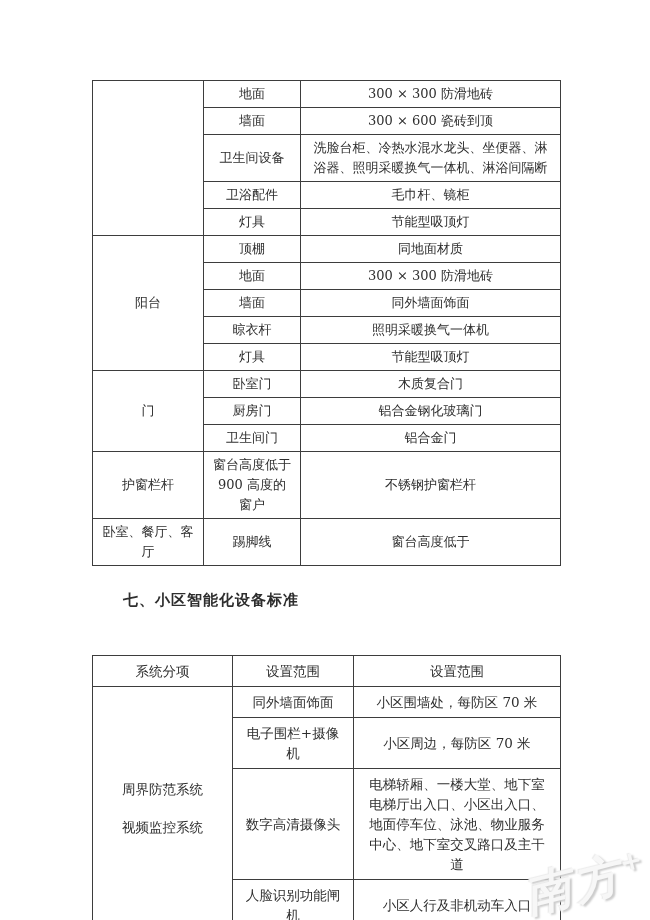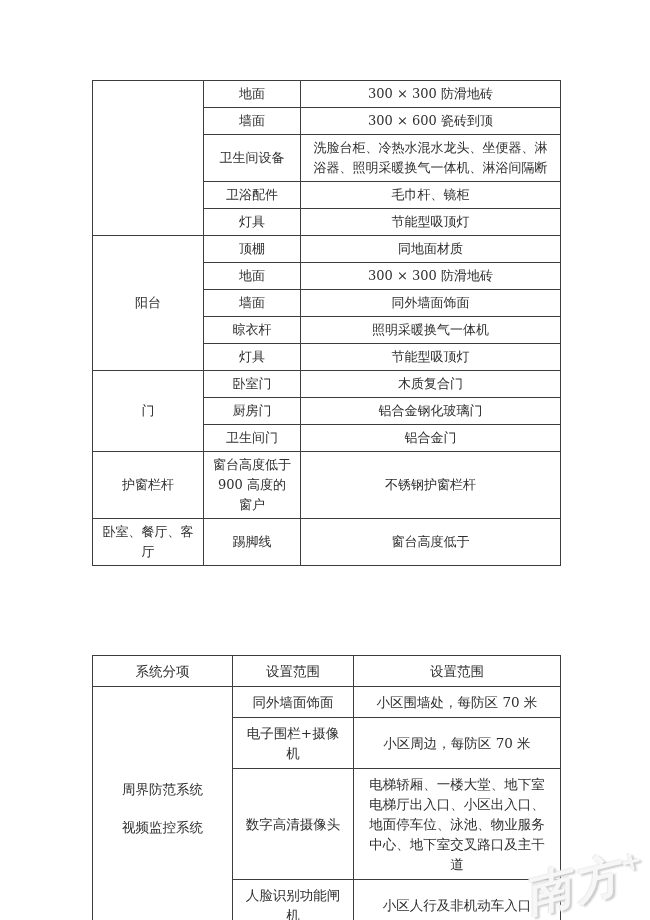--- a/index.html
+++ b/index.html
@@ -130,20 +130,21 @@
         <td>不锈钢护窗栏杆</td>
       </tr>
       <tr>
         <td>卧室、餐厅、客厅</td>
         <td>踢脚线</td>
         <td>窗台高度低于</td>
       </tr>
     </tbody>
   </table>
 
+  <div class="heading">七、小区智能化设备标准</div>
 
   <table class="t t2">
     <colgroup>
         <col style="width:140px">
         <col style="width:121px">
         <col style="width:207px">
       </colgroup>
     <tbody>
       <tr>
         <th>系统分项</th>

